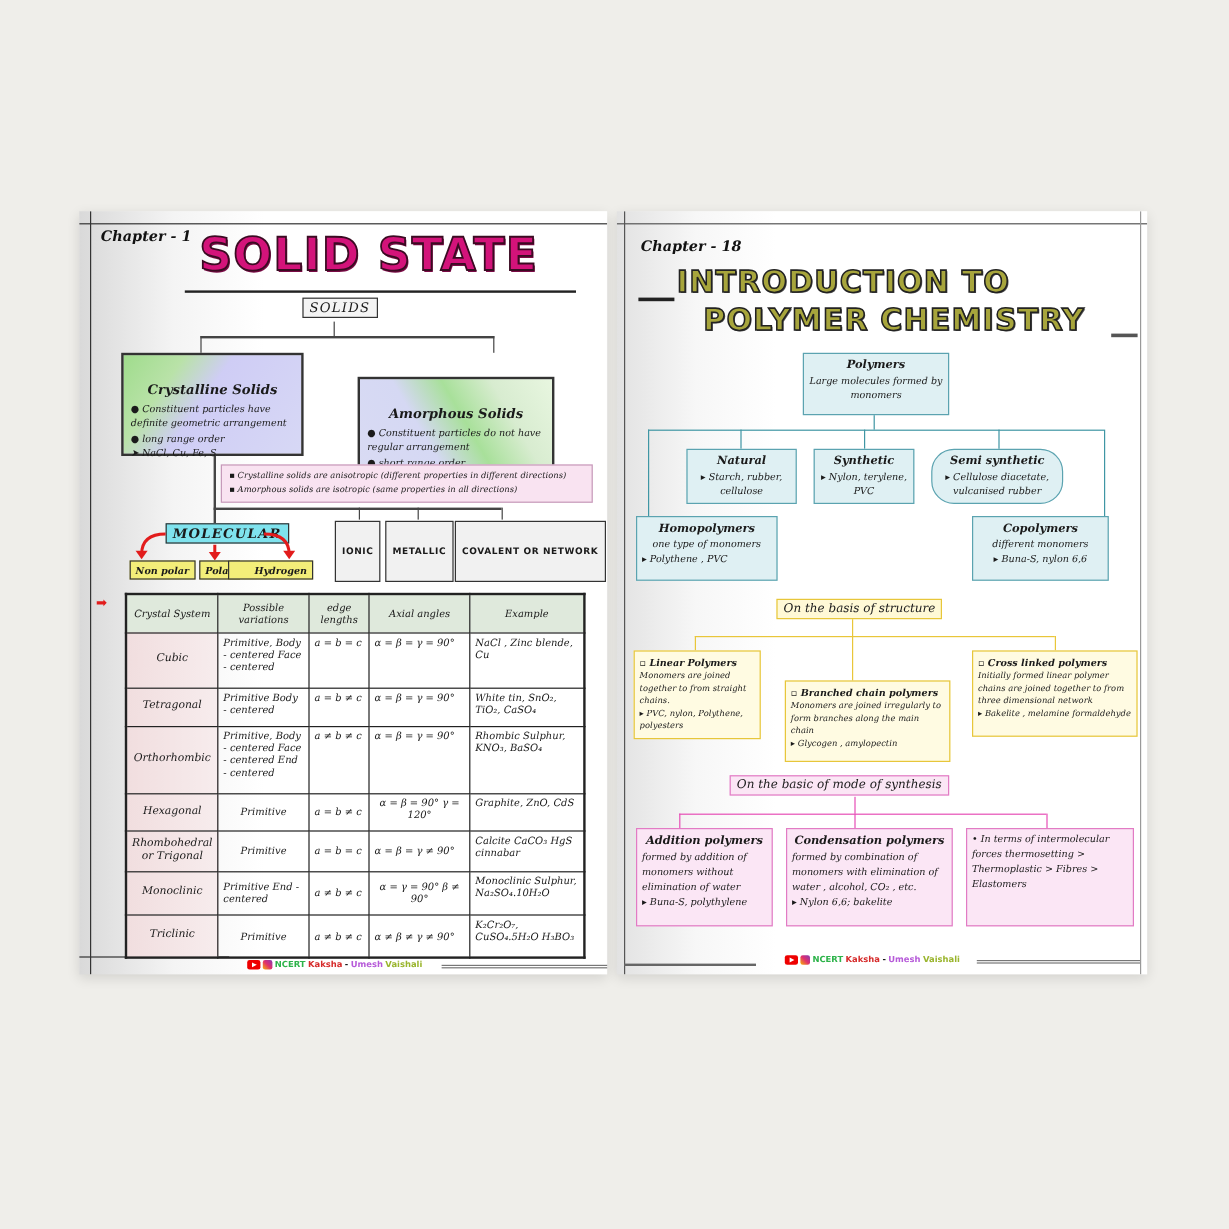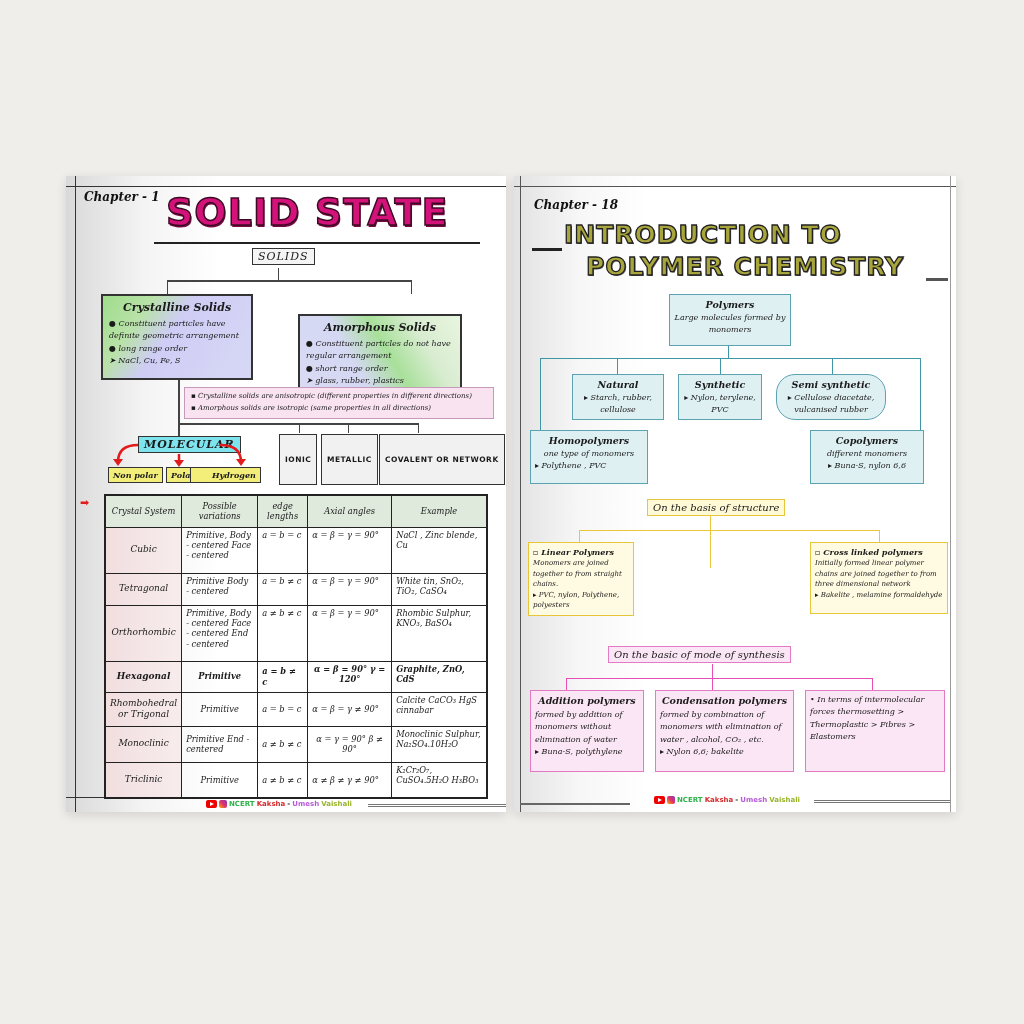--- a/index.html
+++ b/index.html
@@ -40,21 +40,21 @@
     font-family: "DejaVu Sans", sans-serif;
     font-weight: 900; font-size: 25px; letter-spacing: 1px;
     color: #a7a53c;
     -webkit-text-stroke: 1.3px #222;
     text-shadow: 1px 1px 0 #555;
     white-space: nowrap;
   }
   .hand { font-family: "DejaVu Serif", serif; font-style: italic; }
   .box {
     position: absolute; border: 2px solid #333; font-size: 8px; line-height: 1.55;
-    padding: 3px 6px;
+    padding: 20px 6px;
   }
   .box .bt { font-weight: bold; font-size: 11px; text-align: center; margin-bottom: 2px; }
   .cryst { background: linear-gradient(125deg, #9fdc8c 0%, #b9e2a8 25%, #cfcdf5 45%, #d7d8f5 100%); }
   .amorph { background: linear-gradient(60deg, #d9dbf3 0%, #d5d8f3 35%, #a8e09a 55%, #d8ecd0 75%, #e8f6e0 100%); }
   .note { background: #f9e3f1; border: 1.5px solid #c69aba; font-size: 7px; padding: 3px 6px; line-height: 1.7; }
   .tag { position: absolute; border: 1.5px solid #333; background: #f1f1f1; font-size: 7.5px; padding: 20px 5px; font-weight: bold; letter-spacing: .5px; }
   .molecular { position: absolute; background: #7fe3ee; border: 1.5px solid #333; font-size: 11px; font-weight: bold; padding: 1px 5px; letter-spacing: 1px; }
   .ytag { position: absolute; background: #f3ee79; border: 1.5px solid #333; font-size: 8px; font-weight: bold; padding: 2px 4px; }
   table.crystal { position: absolute; border-collapse: collapse; border: 2.5px solid #222; }
   table.crystal td, table.crystal th { border: 1.5px solid #222; font-size: 8.3px; line-height: 1.25; padding: 2px 4px; vertical-align: top; }
@@ -162,21 +162,21 @@
         <td>α = β = γ = 90°</td>
         <td>White tin, SnO₂, TiO₂, CaSO₄</td>
       </tr>
       <tr style="height:56px;">
         <td class="sys">Orthorhombic</td>
         <td>Primitive, Body - centered Face - centered End - centered</td>
         <td>a ≠ b ≠ c</td>
         <td>α = β = γ = 90°</td>
         <td>Rhombic Sulphur, KNO₃, BaSO₄</td>
       </tr>
-      <tr style="height:31px;font-weight:bold;">
+      <tr style="height:31px;">
         <td class="sys">Hexagonal</td>
         <td style="text-align:center;vertical-align:middle;">Primitive</td>
         <td style="vertical-align:middle;">a = b ≠ c</td>
         <td style="text-align:center;">α = β = 90° γ = 120°</td>
         <td>Graphite, ZnO, CdS</td>
       </tr>
       <tr style="height:34px;">
         <td class="sys">Rhombohedral or Trigonal</td>
         <td style="text-align:center;vertical-align:middle;">Primitive</td>
         <td style="vertical-align:middle;">a = b = c</td>
@@ -263,20 +263,25 @@
   <div class="vline yline" style="left:196px;top:340px;height:14px;"></div>
   <div class="hline yline" style="left:65px;top:354px;width:300px;"></div>
   <div class="vline yline" style="left:65px;top:354px;height:12px;"></div>
   <div class="vline yline" style="left:196px;top:354px;height:38px;"></div>
   <div class="vline yline" style="left:365px;top:354px;height:12px;"></div>
 
   <div class="ybox hand" style="left:14px;top:366px;width:106px;height:74px;">
     <div class="bt">▫ Linear Polymers</div>
     <div>Monomers are joined together to from straight chains.</div>
     <div>▸ PVC, nylon, Polythene, polyesters</div>
+  </div>
+  <div class="ybox hand" style="left:140px;top:391px;width:138px;height:68px;">
+    <div class="bt">▫ Branched chain polymers</div>
+    <div>Monomers are joined irregularly to form branches along the main chain</div>
+    <div>▸ Glycogen , amylopectin</div>
   </div>
   <div class="ybox hand" style="left:296px;top:366px;width:138px;height:72px;">
     <div class="bt">▫ Cross linked polymers</div>
     <div>Initially formed linear polymer chains are joined together to from three dimensional network</div>
     <div>▸ Bakelite , melamine formaldehyde</div>
   </div>
 
   <div class="abs hand" style="left:94px;top:470px;border:1.5px solid #e27bc4;background:#fbe6f5;font-size:10px;padding:2px 5px;">On the basic of mode of synthesis</div>
   <div class="vline mline" style="left:198px;top:488px;height:14px;"></div>
   <div class="hline mline" style="left:52px;top:502px;width:306px;"></div>

